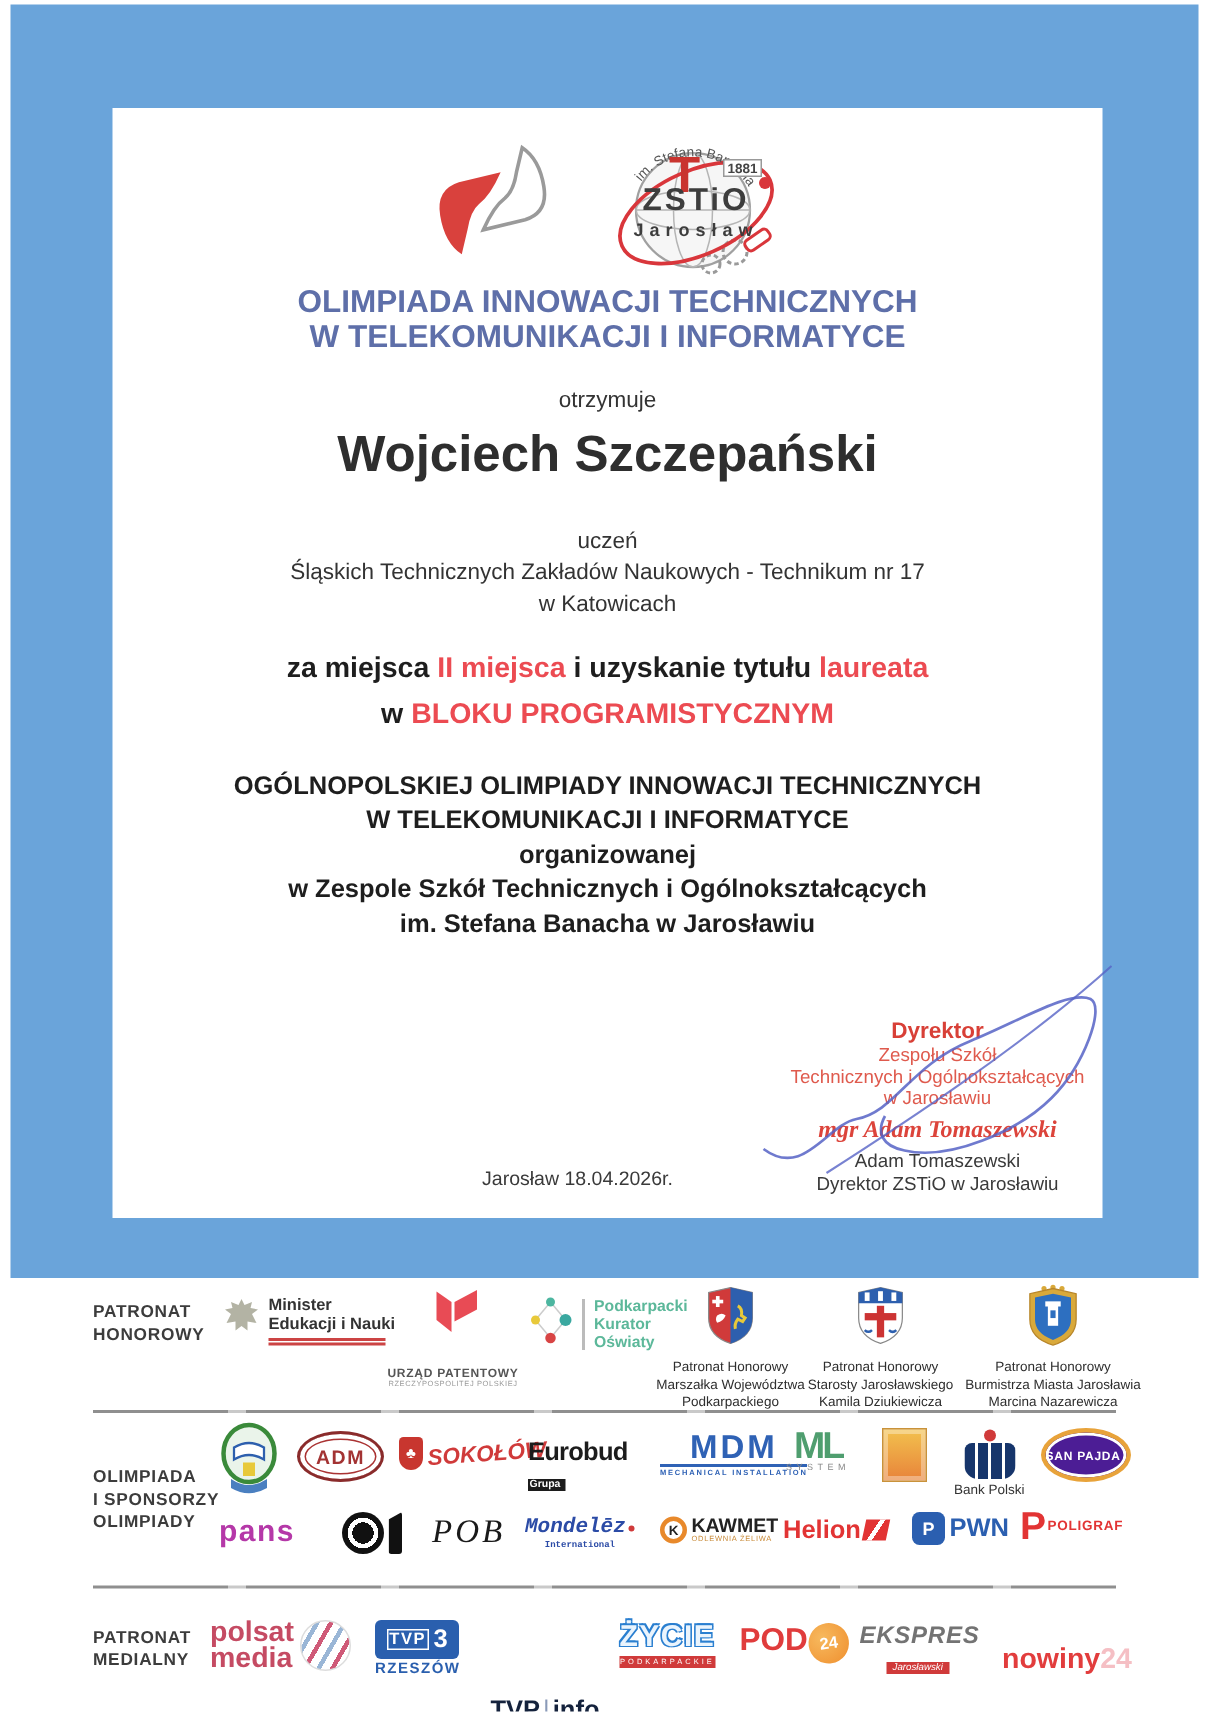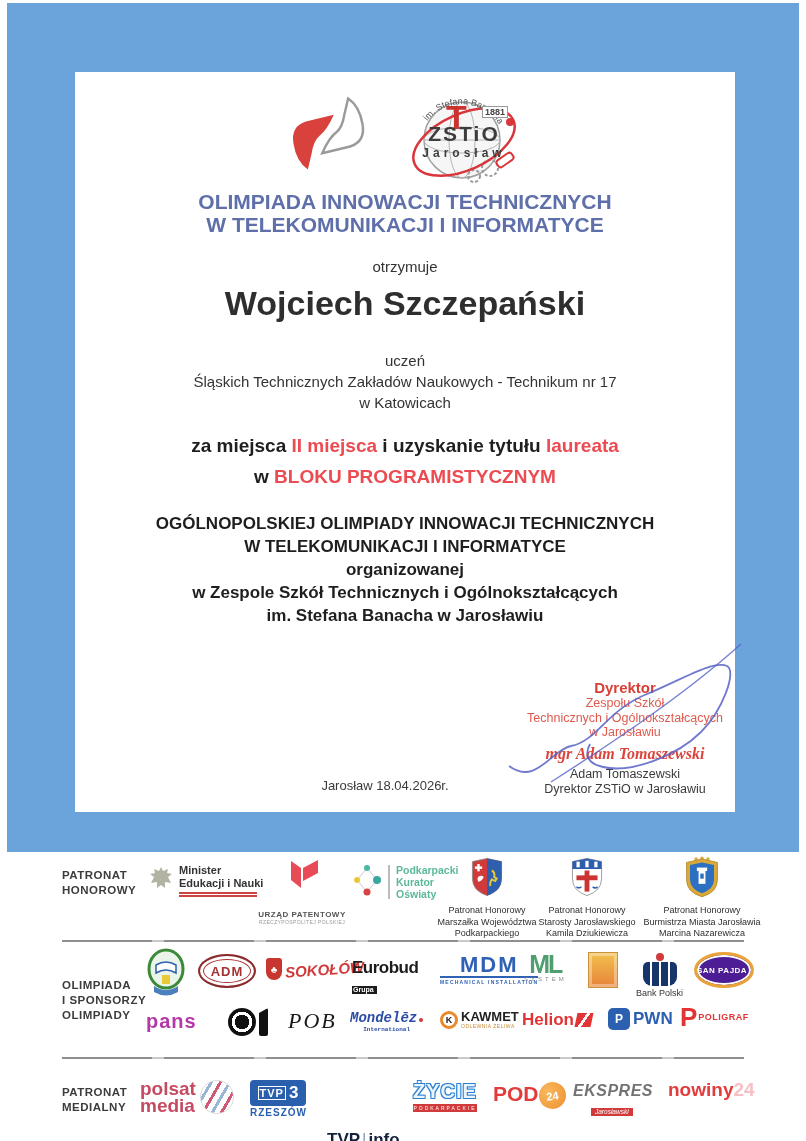--- a/index.html
+++ b/index.html
@@ -479,16 +479,16 @@
     <div class="fitem pod24" style="left:493px; top:230px;">
       <span class="pod-txt">POD</span>
       <span class="pod-ball">24</span>
     </div>
 
     <div class="fitem ekspres" style="left:573px; top:230px;">
       <div class="eks-txt">EKSPRES</div>
       <span class="eks-sub">Jarosławski</span>
     </div>
 
-    <div class="fitem nowiny" style="left:668px; top:227px;"><span class="a">nowiny</span><span class="b">24</span></div>
+    <div class="fitem nowiny" style="left:668px; top:244px;"><span class="a">nowiny</span><span class="b">24</span></div>
 
   </div>
 </div>
 
 </body></html>

